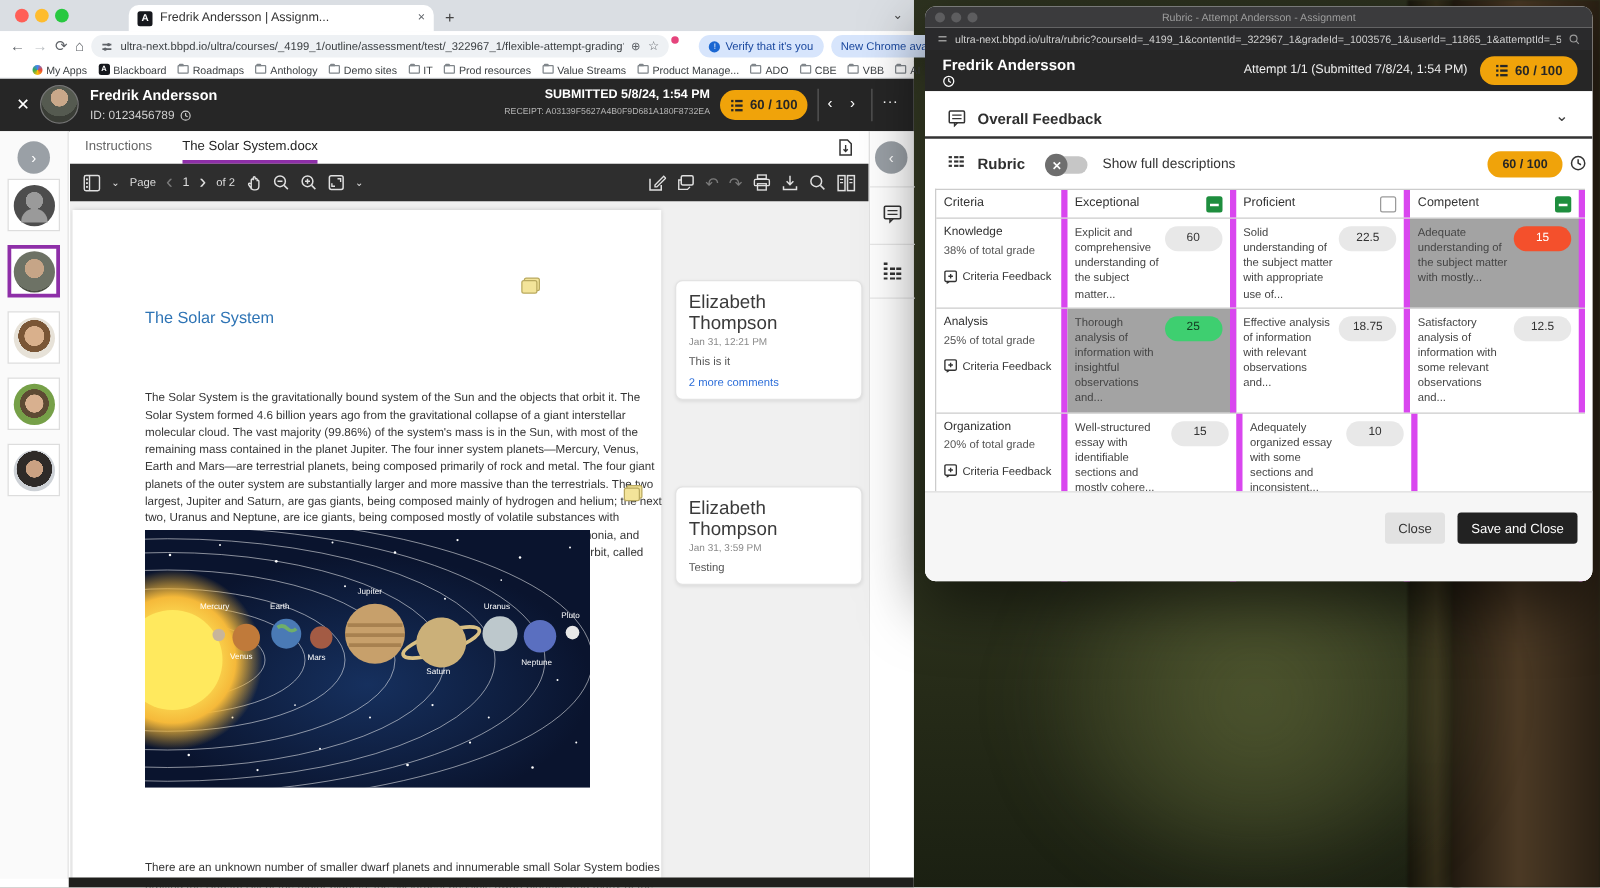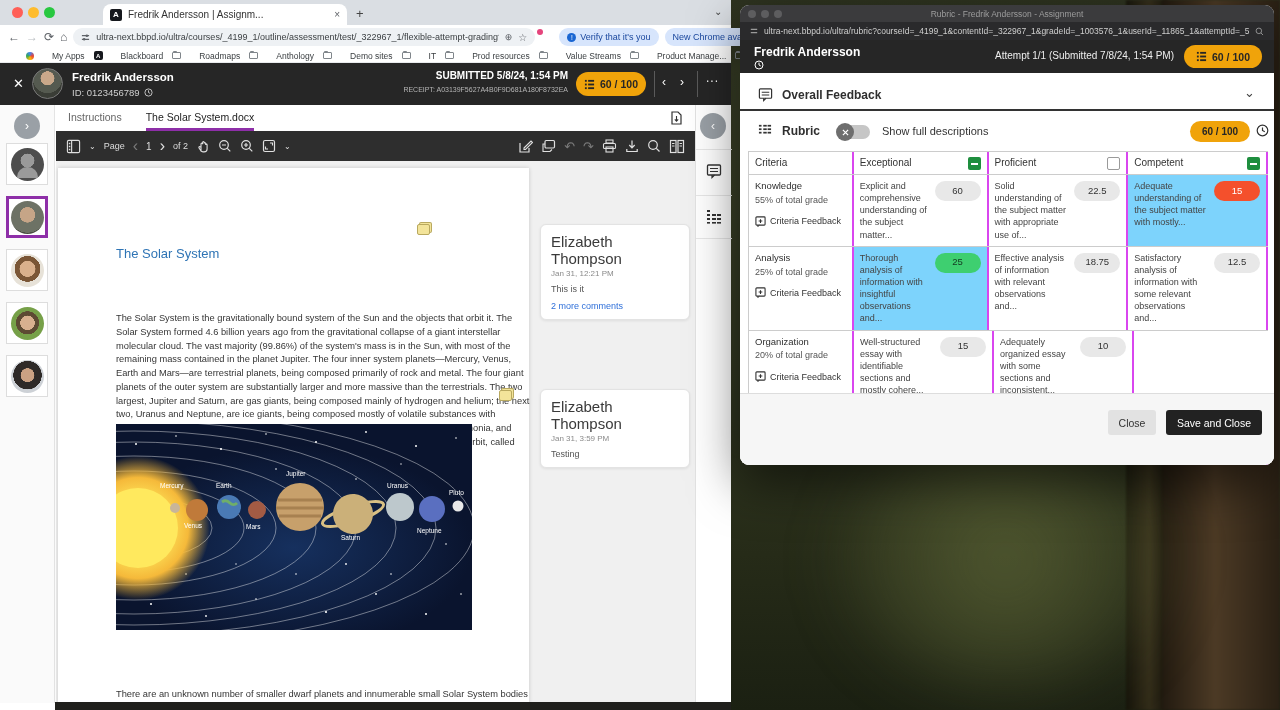--- a/index.html
+++ b/index.html
@@ -30,21 +30,21 @@
   .favicon { width:12px; height:12px; background:#16181d; border-radius:2px; color:#fff; font-size:8px;
     display:flex; align-items:center; justify-content:center; font-weight:bold; }
   .toolbar { left:0; top:25px; width:731px; height:24px; background:#fff; display:flex; align-items:center; padding:0 8px; gap:6px; }
   .navico { color:#5f6368; font-size:12px; width:16px; text-align:center; }
   .urlbar { flex:1; height:18px; background:#eef1f4; border-radius:10px; display:flex; align-items:center; padding:0 8px; gap:6px; max-width:462px; }
   .url-text { font-size:9px; color:#3c4043; white-space:nowrap; overflow:hidden; flex:1; }
   .pill-blue { height:18px; background:#d7e5fc; border-radius:10px; display:flex; align-items:center; gap:4px; padding:0 8px;
     font-size:9px; color:#19479e; white-space:nowrap; }
   .bookmarks { left:0; top:49px; width:731px; height:14px; background:#fff; display:flex; align-items:center; padding:0 8px; gap:9px;
     border-bottom:1px solid #e8eaed; }
-  .bm { display:flex; align-items:center; gap:18px; font-size:8.5px; color:#3c4043; white-space:nowrap; }
+  .bm { display:flex; align-items:center; gap:3px; font-size:8.5px; color:#3c4043; white-space:nowrap; }
   .folder { width:9px; height:7px; border:1px solid #80868b; border-radius:1px; position:relative; }
   .folder:before { content:""; position:absolute; top:-2px; left:0; width:4px; height:2px; background:#80868b; border-radius:1px 1px 0 0; }
   .bm-dot { width:8px; height:8px; border-radius:50%; }
 
   
   .gradehdr { left:0; top:63px; width:731px; height:42px; background:#262626; color:#fff; }
   .gh-avatar { left:32px; top:5px; width:31px; height:31px; border-radius:50%;
     background:radial-gradient(circle at 50% 32%,#c9a88a 0 28%,#555a50 29% 60%,#3a3d36 61%); border:1px solid #777; }
   .score-pill { background:#f0a30a; color:#262626; border-radius:12px; display:flex; align-items:center; gap:5px;
     font-weight:bold; justify-content:center; }
@@ -104,24 +104,24 @@
   .r-body { left:0; top:68px; width:534px; height:392px; background:#fff; position:absolute; }
 
   .of-row { position:absolute; left:0; top:6px; width:534px; height:32px; border-bottom:2px solid #333; }
   .rc-row { position:absolute; left:0; top:40px; width:534px; height:38px; }
   .toggle { position:absolute; left:98px; top:12px; width:32px; height:14px; background:#c6c6c6; border-radius:8px; }
   .toggle .knob { position:absolute; left:-2px; top:-2px; width:18px; height:18px; background:#6e6e6e; border-radius:50%;
     display:flex; align-items:center; justify-content:center; }
 
   .rtable { position:absolute; left:8px; top:78px; width:520px; border-top:1px solid #ccc; border-left:1px solid #ccc; }
   .rrow { display:flex; border-bottom:1px solid #ccc; }
-  .rcell { border-right:2px solid #d946ef; padding:5px 6px; position:relative; font-size:9px; color:#444; line-height:1.35; }
+  .rcell { border-right:5px solid #d946ef; padding:5px 6px; position:relative; font-size:9px; color:#444; line-height:1.35; }
   .c-crit { width:105px; } .c-lv1 { width:135px; } .c-lv2 { width:140px; } .c-lv3 { width:140px; }
   .rhead .rcell { font-size:10px; color:#333; padding:4px 6px; height:22px; }
-  .rcell.selcell { background:#7dd3fc; }
+  .rcell.selcell { background:#a3a3a3; }
   .crit-name { font-size:9.5px; color:#2f2f2f; }
   .crit-pct { font-size:9px; color:#555; margin-top:1px; }
   .crit-fb { display:flex; align-items:center; gap:4px; margin-top:9px; font-size:9px; color:#333; }
   .lv-text { width:72px; }
   .pts { position:absolute; top:6px; right:6px; min-width:46px; height:20px; border-radius:11px; background:#e8e8e8;
     color:#333; font-size:9.5px; display:flex; align-items:center; justify-content:center; padding:0 6px; }
   .pts.green { background:#3ecf70; color:#143a21; }
   .pts.red { background:#f4502c; color:#fff; }
   .chk { position:absolute; right:6px; top:5px; width:13px; height:13px; border-radius:2px; }
   .chk.on { background:#1e8e3e; } .chk.on:before{ content:""; position:absolute; left:3px; top:5.5px; width:7px; height:2px; background:#fff; }
@@ -519,21 +519,21 @@
           </g>
         </svg>
       <div class="rr-div" style="top:133px"></div>
     </div>
 
     <div class="botbar abs"></div>
   </div>
 
   <div id="rubwin" class="abs">
     <div class="r-titlebar">
-      <span class="r-title">Rubric - Fredrik Andersson - Assignment</span>
+      <span class="r-title">Rubric - Attempt Andersson - Assignment</span>
       <span class="dot"></span>
       <span class="dot"></span>
       <span class="dot"></span>
     </div>
     <div class="r-urlbar">
       <svg width="8" height="8" viewBox="0 0 10 10">
           <path d="M1 3h8M1 7h8" stroke="#9a9a9a" stroke-width="1.4"></path>
         </svg>
       <span class="r-url">ultra-next.bbpd.io/ultra/rubric?courseId=_4199_1&amp;contentId=_322967_1&amp;gradeId=_1003576_1&amp;userId=_11865_1&amp;attemptId=_53807_1</span>
       <svg width="9" height="9" viewBox="0 0 14 14">
@@ -610,21 +610,21 @@
         <div class="rrow rhead">
           <div class="rcell c-crit">Criteria</div>
           <div class="rcell c-lv1"><span>Exceptional</span><span class="chk on"></span></div>
           <div class="rcell c-lv2"><span>Proficient</span><span class="chk off"></span></div>
           <div class="rcell c-lv3"><span>Competent</span><span class="chk on"></span></div>
         </div>
 
         <div class="rrow">
           <div class="rcell c-crit">
             <div class="crit-name">Knowledge</div>
-            <div class="crit-pct">55% of total grade</div>
+            <div class="crit-pct">38% of total grade</div>
             <div class="crit-fb">
                 <svg width="11" height="11" viewBox="0 0 12 12">
                   <rect x="1" y="1" width="10" height="9" rx="1" fill="none" stroke="#333" stroke-width="1.2"></rect>
                   <path d="M6 3.5v4M4 5.5h4" stroke="#333" stroke-width="1.2"></path>
                   <path d="M3 10v1.6L4.8 10" fill="none" stroke="#333"></path>
                 </svg>
                 <span>Criteria Feedback</span>
               </div>
           </div>
           <div class="rcell c-lv1">

